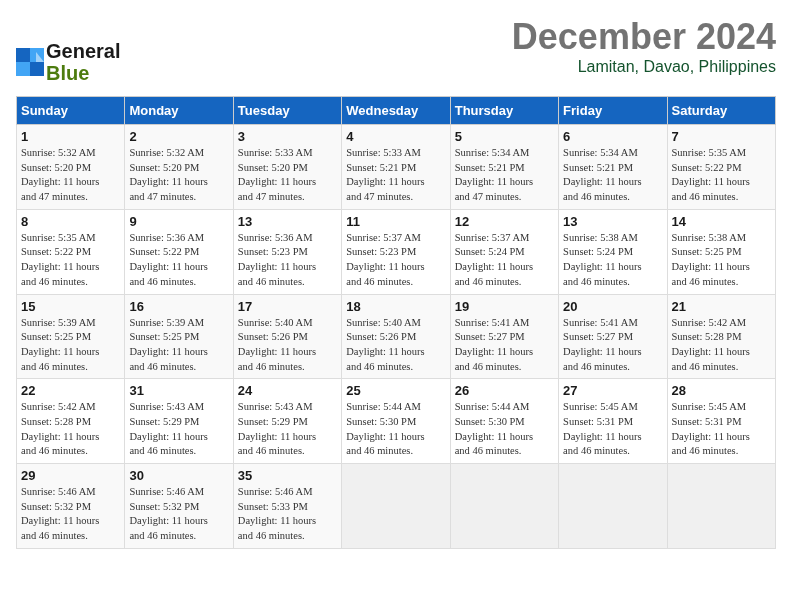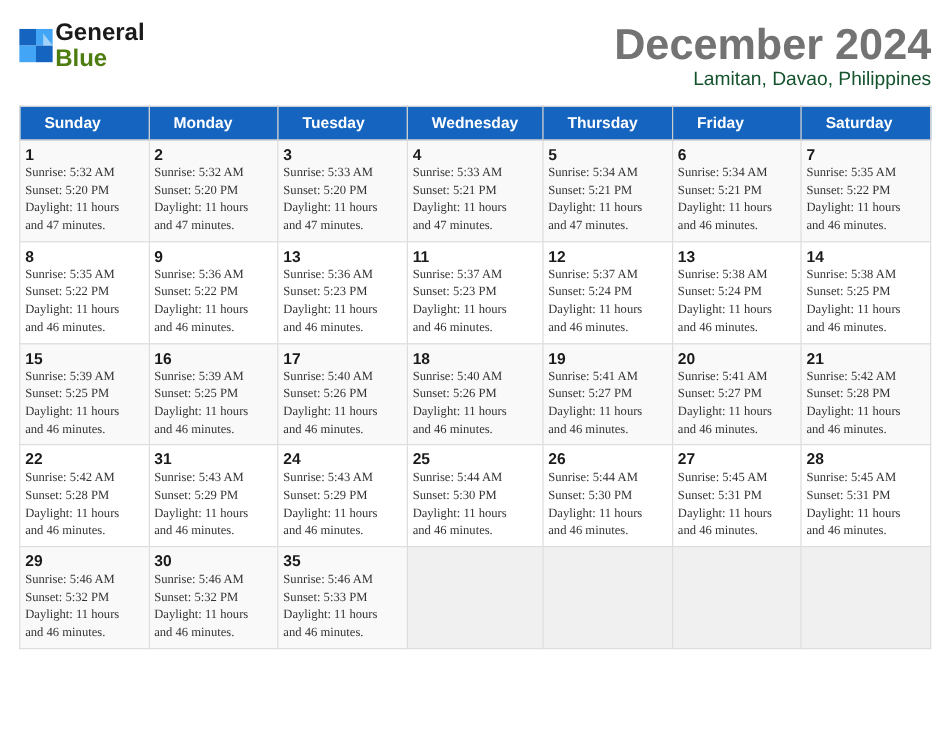--- a/index.html
+++ b/index.html
@@ -18,20 +18,21 @@
     }
     .logo {
       display: flex;
       flex-direction: column;
       align-items: flex-start;
     }
     .logo-row {
       display: flex;
       align-items: center;
       gap: 2px;
+      margin-top: 24px;
     }
     .title-block {
       text-align: right;
     }
     .month-title {
       font-size: 36px;
       font-weight: bold;
       color: #737373;
     }
     .subtitle {
@@ -39,21 +40,21 @@
       color: #14532d;
     }
     .calendar {
       width: 100%;
       border-collapse: collapse;
       font-size: 11px;
     }
     .calendar thead tr th {
       background: #1565c0;
       color: #fff;
-      padding: 6px 20px;
+      padding: 6px 4px;
       text-align: left;
       font-size: 13px;
       font-weight: bold;
       border: 1px solid #ccc;
     }
     .calendar tbody tr td {
       vertical-align: top;
       padding: 4px;
       border: 1px solid #ddd;
       width: calc(100%/7);

